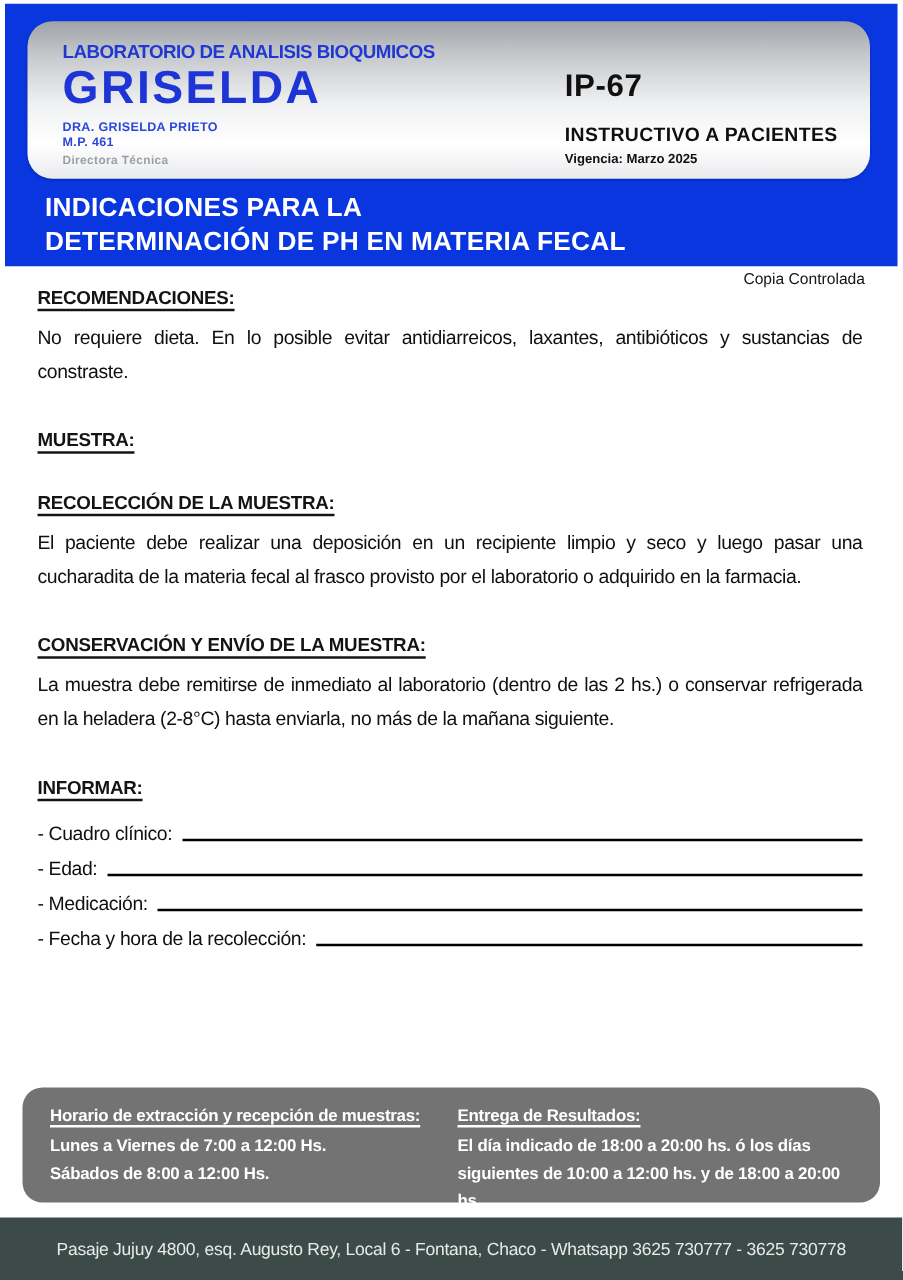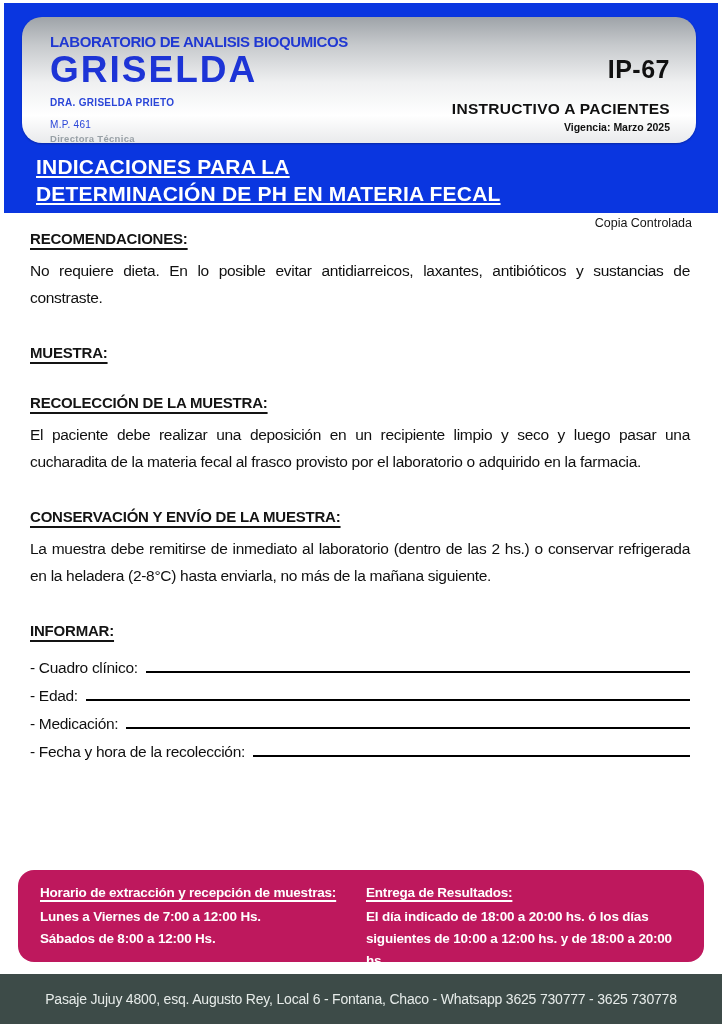--- a/index.html
+++ b/index.html
@@ -23,31 +23,31 @@
   }
   .brand-left { position:absolute; left:28px; top:16px; }
   .lab-line {
     color:#2038d2; font-size:15px; font-weight:600; letter-spacing:-0.4px;
   }
   .brand-name {
     color:#1d34d6; font-size:37px; font-weight:900; letter-spacing:2px;
     line-height:1.05; margin-top:1px;
   }
   .doctor-name { color:#2b46d8; font-size:10px; font-weight:700; letter-spacing:0.3px; margin-top:7px; }
-  .doctor-mp   { color:#2b46d8; font-size:10px; font-weight:400; letter-spacing:0.3px; margin-top:11px; }
+  .doctor-mp   { color:#2b46d8; font-size:10px; font-weight:700; letter-spacing:0.3px; margin-top:1px; }
   .doctor-role { color:#98a0a6; font-size:9.5px; font-weight:600; letter-spacing:0.3px; margin-top:3px; }
 
-  .brand-right { position:absolute; right:26px; bottom:10px; text-align:right; }
+  .brand-right { position:absolute; right:26px; bottom:10px; }
   .doc-code { color:#101010; font-size:25px; font-weight:800; letter-spacing:0.5px; }
   .doc-type { color:#101010; font-size:15.5px; font-weight:800; letter-spacing:0.3px; margin-top:16px; }
   .doc-validity { color:#101010; font-size:10.5px; font-weight:600; margin-top:3px; }
 
   .title-block {
     position:absolute; left:32px; top:150px; color:#ffffff;
-    font-size:21px; font-weight:800; letter-spacing:0.2px; line-height:27px;text-decoration:underline;
+    font-size:21px; font-weight:800; letter-spacing:0.2px; line-height:27px;
   }
 
   
   .copy-label {
     position:absolute; top:216px; right:30px;
     font-size:12.5px; font-weight:500; color:#141414;
   }
   .body-content { position:absolute; top:230px; left:30px; right:32px; }
   .doc-section { margin-bottom:33px; }
   .section-heading {
@@ -63,21 +63,21 @@
     display:flex; align-items:flex-end; height:28px;
     font-size:15.5px; letter-spacing:-0.3px; color:#101010; white-space:nowrap;
   }
   .fill-line {
     flex:1 1 auto; border-bottom:2px solid #000; margin-left:8px; margin-bottom:4px;
   }
 
   
   .schedule-box {
     position:absolute; top:870px; left:18px; right:18px; height:92px;
-    background:#be185d; border-radius:16px; color:#ffffff;
+    background:#737373; border-radius:16px; color:#ffffff;
     display:flex; padding:15px 14px 0 22px;
   }
   .schedule-col-left { width:326px; flex:0 0 auto; }
   .schedule-col-right { flex:1 1 auto; }
   .schedule-heading {
     font-size:13.5px; font-weight:800; letter-spacing:-0.2px;
     text-decoration:underline; text-decoration-thickness:1.5px; text-underline-offset:3px;
     margin-bottom:6px;
   }
   .schedule-line { font-size:13.5px; font-weight:600; letter-spacing:-0.2px; line-height:22px; }

